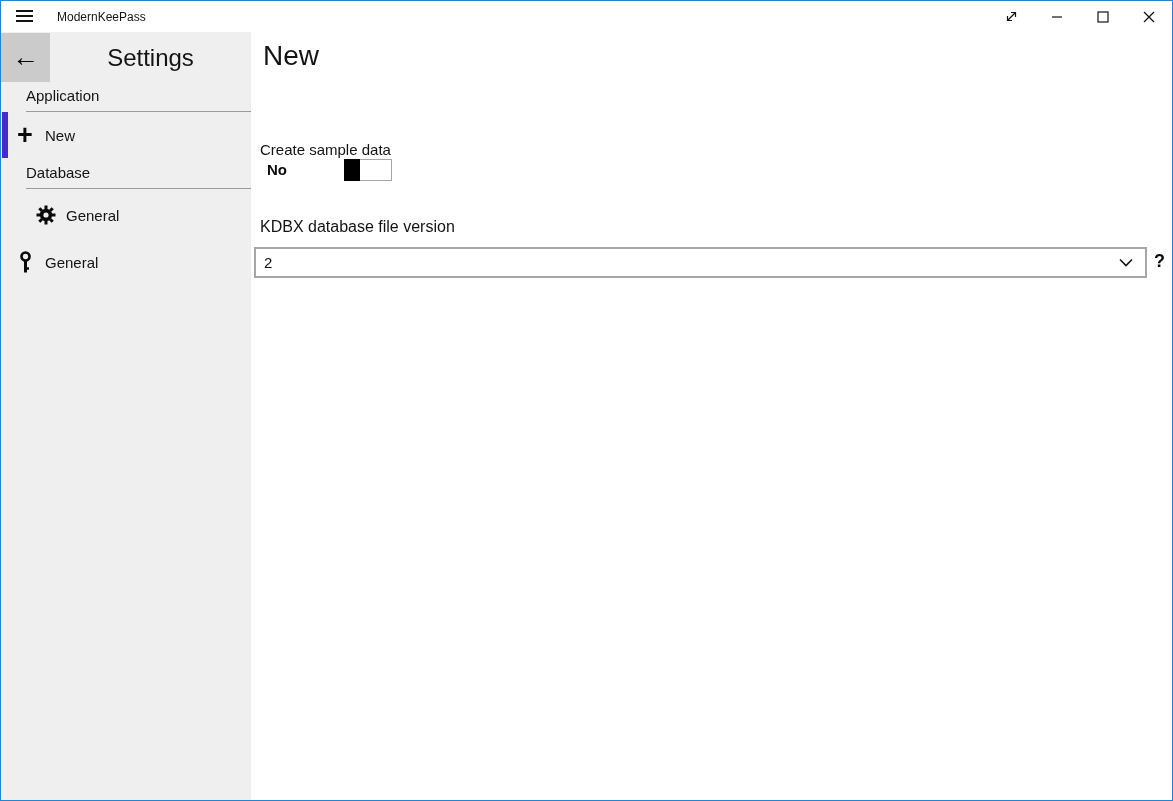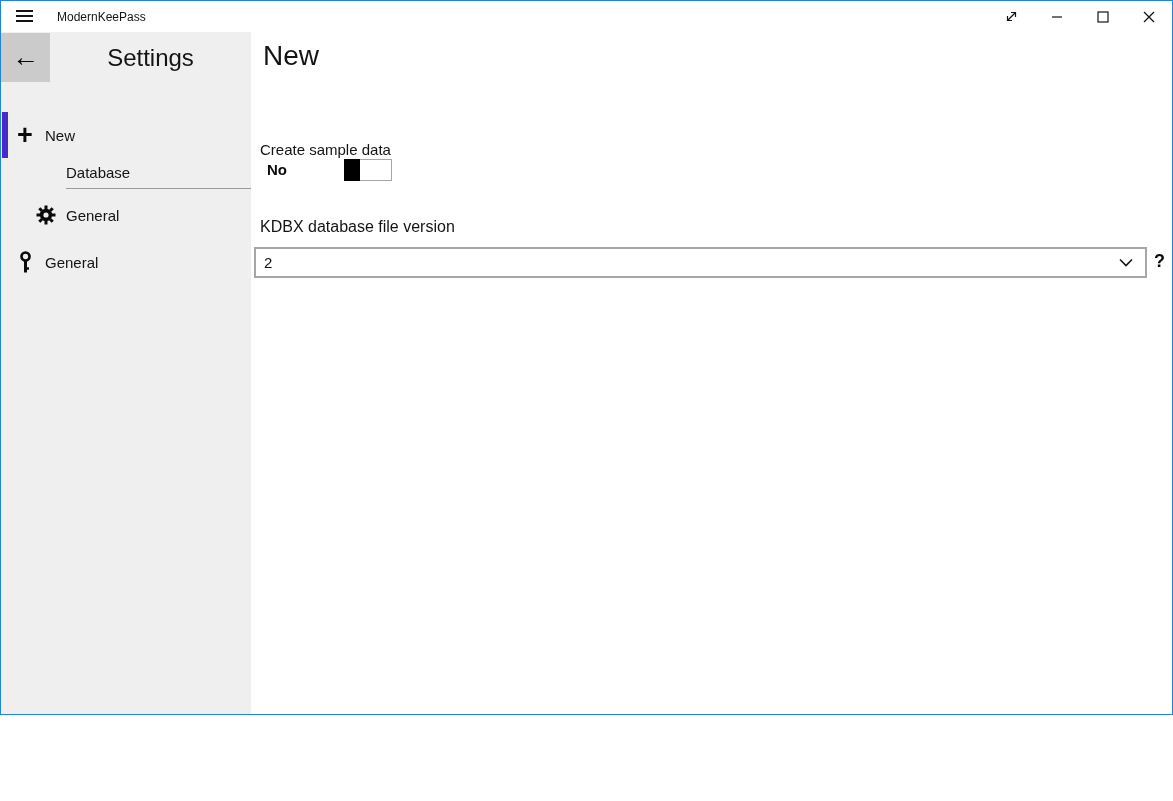--- a/index.html
+++ b/index.html
@@ -2,21 +2,21 @@
 <html><head>
 <meta charset="utf-8">
 <style>
   * { margin:0; padding:0; box-sizing:border-box; }
   html,body { width:1173px; height:801px; }
   body {
     font-family:"Liberation Sans","DejaVu Sans",sans-serif;
     color:#141414; background:#fff;
   }
   #window {
-    position:relative; width:1173px; height:715px;
+    position:relative; width:1173px; height:801px;
     border:1px solid #1F85D6; background:#f0abfc; overflow:hidden;
   }
 
   
   #titlebar { position:absolute; top:0; left:0; right:0; height:31px; background:#fff; }
   .hamburger { position:absolute; left:15px; top:9px; width:17px; height:13px; cursor:pointer; }
   .hamburger span { display:block; width:17px; height:2px; background:#141414; margin-bottom:3px; }
   .app-title { position:absolute; left:56px; top:9px; font-size:12px; color:#141414; }
   .win-controls { position:absolute; right:0; top:0; height:31px; display:flex; }
   .win-btn { width:46px; height:31px; display:flex; align-items:center; justify-content:center; }
@@ -36,21 +36,21 @@
   .settings-title {
     position:absolute; left:49px; top:1px; width:201px; height:49px;
     display:flex; align-items:center; justify-content:center;
     font-size:24px; color:#141414;
   }
   .section-header {
     position:absolute; left:25px; width:225px;
     font-size:15px; color:#141414; padding-bottom:7px;
     border-bottom:1px solid #9B9B9B;
   }
-  .hdr-application { top:55px; } .hdr-database { top:132px;margin-left:40px; }
+  .hdr-application { top:55px; } .hdr-database { top:132px; }
   .nav-item {
     position:absolute; left:0; width:250px; height:46px;
     display:flex; align-items:center; cursor:pointer;
   }
   .item-new { top:80px; } .item-general { top:160px;margin-left:21px; } .item-security { top:207px; }
   .nav-item .accent {
     position:absolute; left:1px; top:0; width:6px; height:46px;
     background:#4B28C8; display:none;
   }
   .nav-item.selected .accent { display:block; }
@@ -144,20 +144,21 @@
     <i class="l1"></i>
       <i class="l2"></i>
   </div>
 
   <div id="sidebar">
     <div class="back-btn">
       <span>←</span>
     </div>
     <div class="settings-title">Settings</div>
 
+    <div class="section-header hdr-application">Application</div>
 
     <div class="nav-item item-new selected">
       <span class="accent"></span>
       <span class="icon">
         <span class="plus-glyph">+</span>
       </span>
       <span class="label">New</span>
     </div>
 
     <div class="section-header hdr-database">Database</div>

